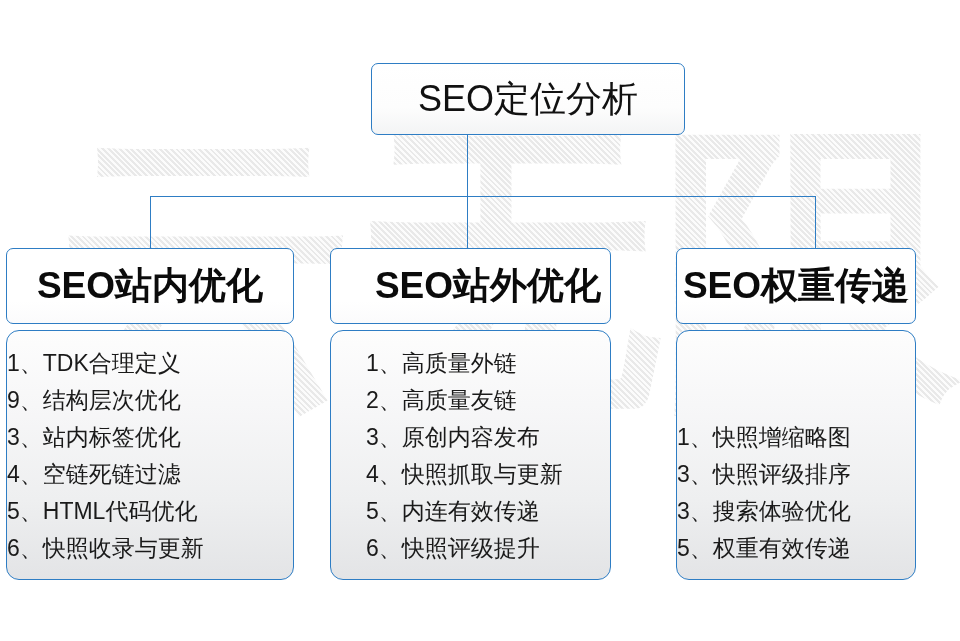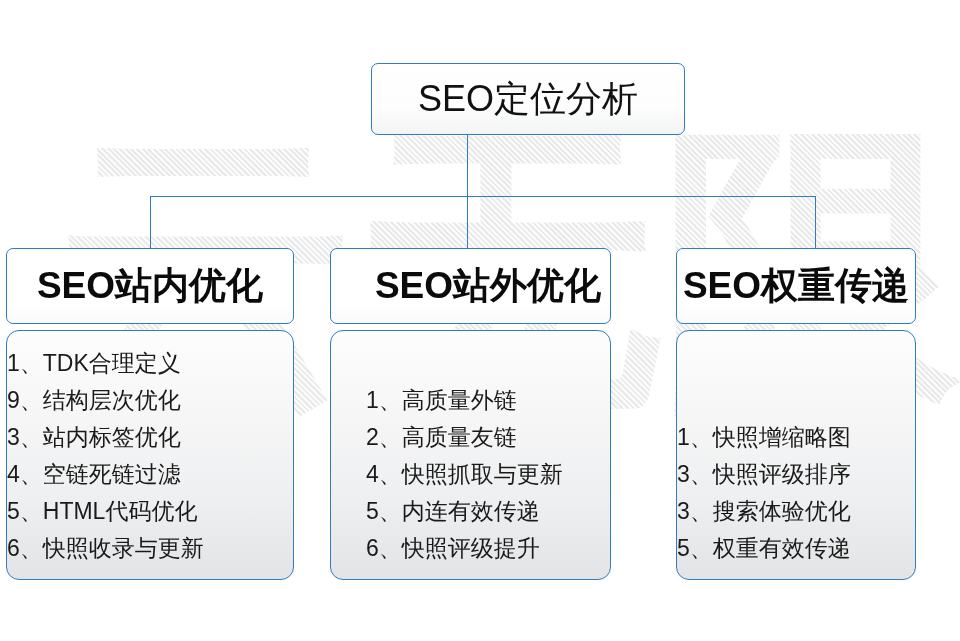--- a/index.html
+++ b/index.html
@@ -167,20 +167,21 @@
     <div class="item">5、HTML代码优化</div>
     <div class="item">6、快照收录与更新</div>
   </div>
 
   <div class="node col-head col2 head-y">
     <span class="node-title">SEO站外优化</span>
   </div>
   <div class="node col-body col2 body-y">
     <div class="item">1、高质量外链</div>
     <div class="item">2、高质量友链</div>
+    <div class="item">3、原创内容发布</div>
     <div class="item">4、快照抓取与更新</div>
     <div class="item">5、内连有效传递</div>
     <div class="item">6、快照评级提升</div>
   </div>
 
   <div class="node col-head col3 head-y">
     <span class="node-title">SEO权重传递</span>
   </div>
   <div class="node col-body col3 body-y">
     <div class="item">1、快照增缩略图</div>

